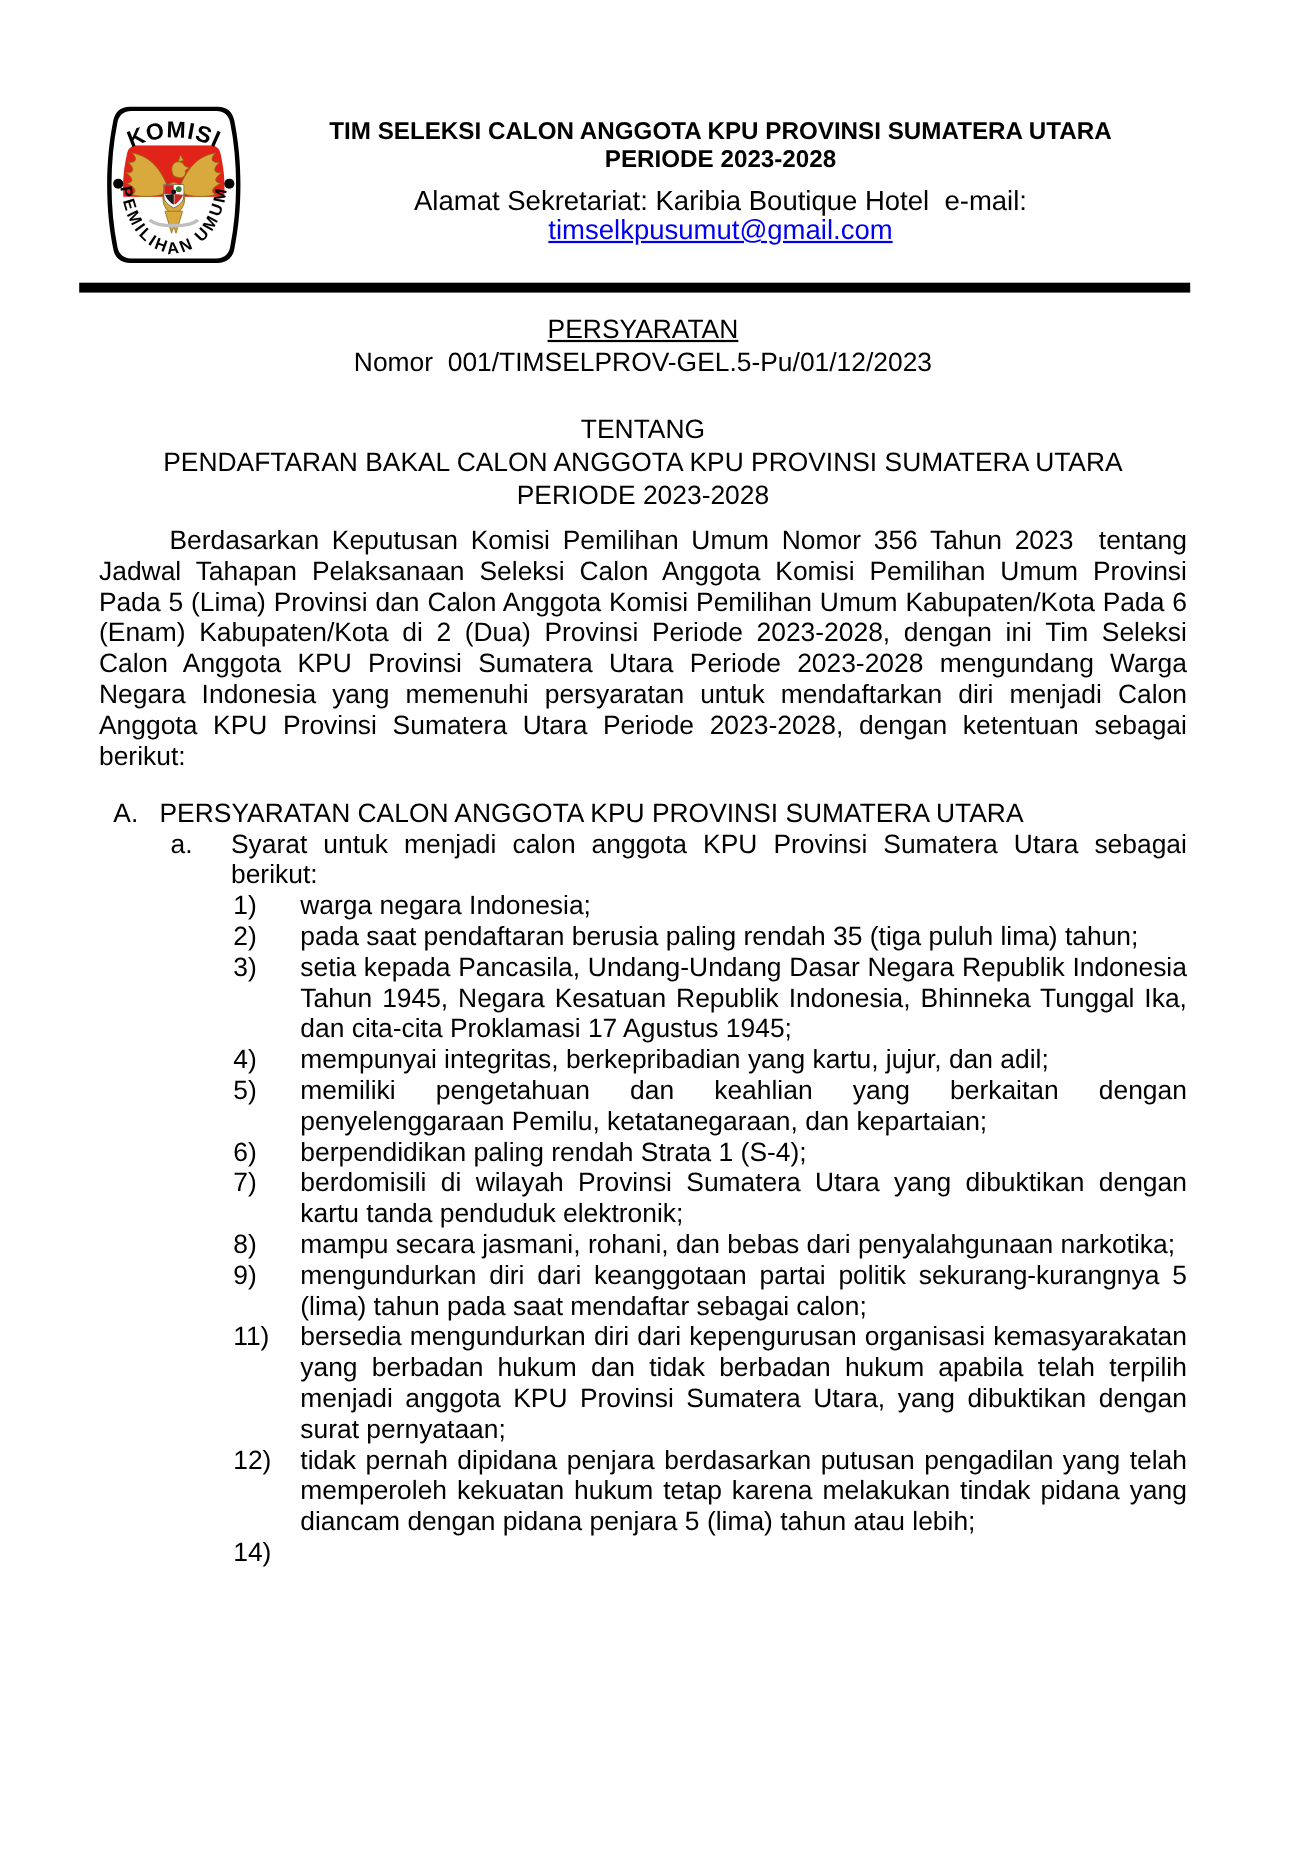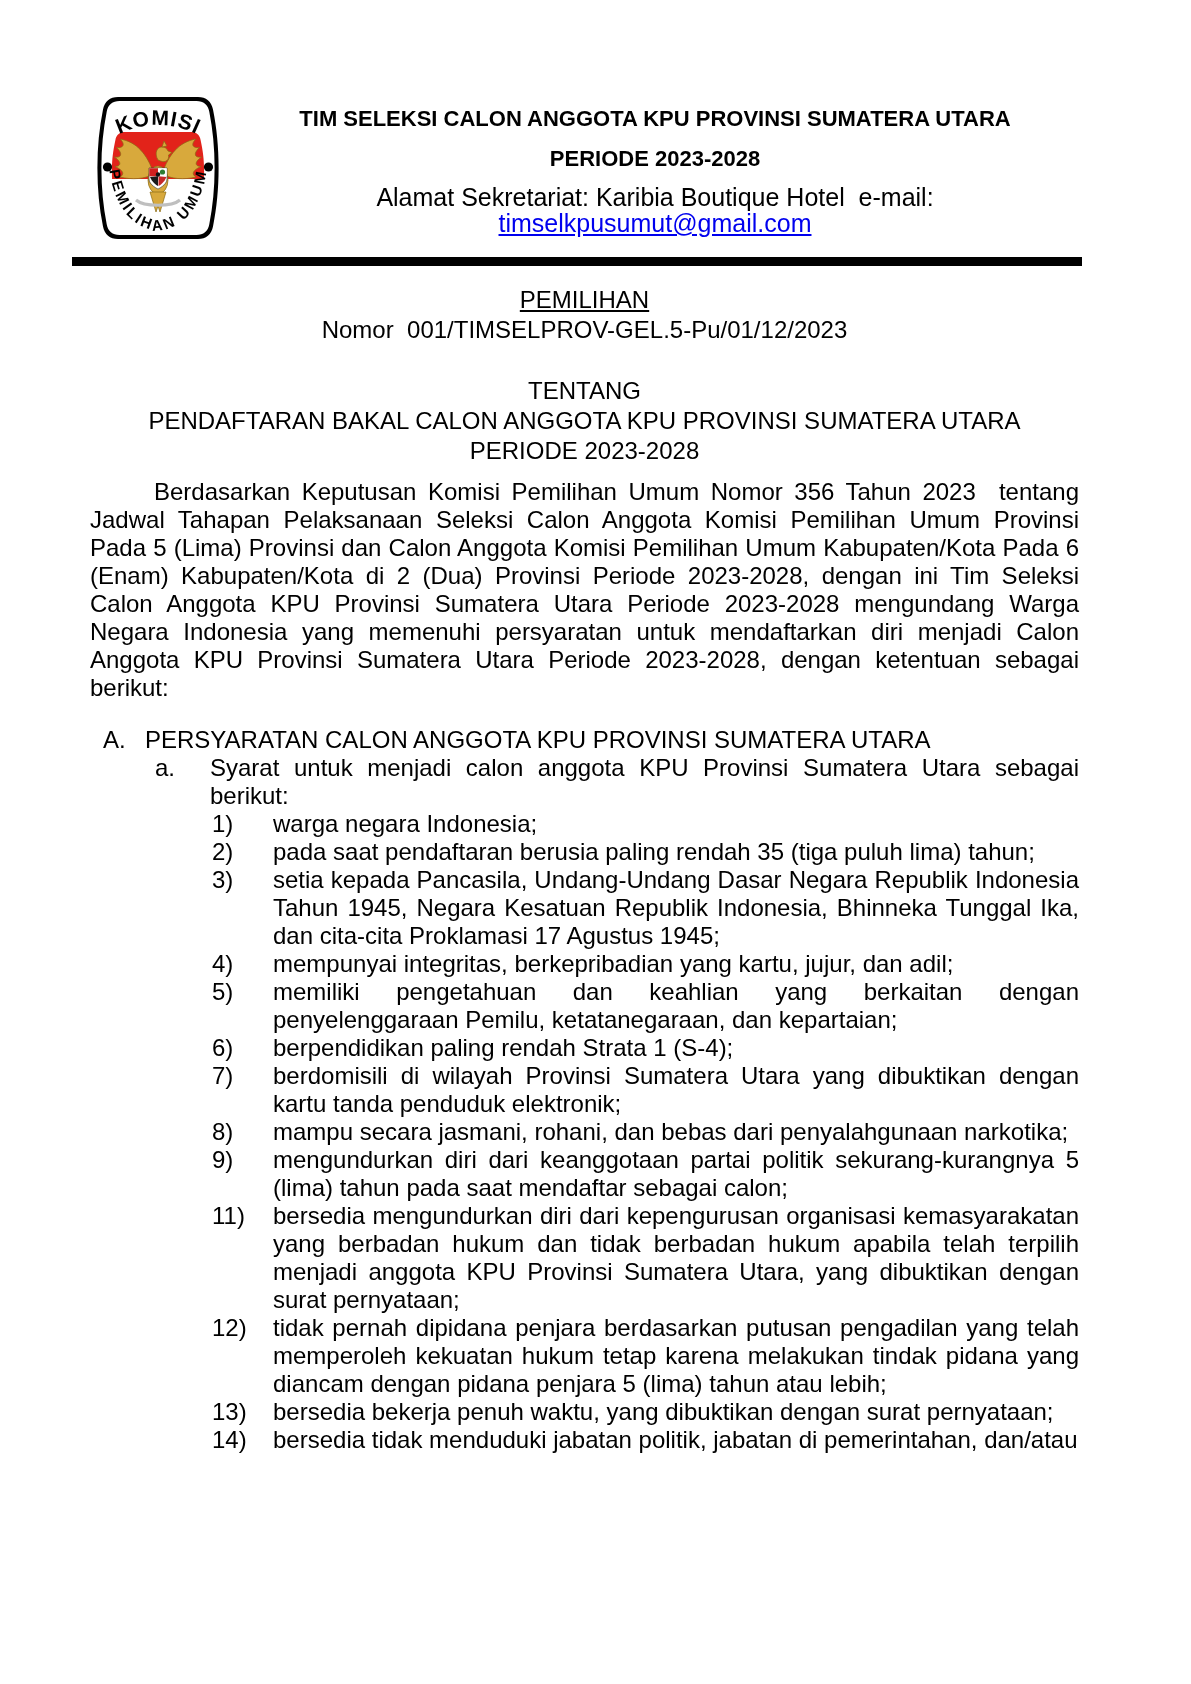--- a/index.html
+++ b/index.html
@@ -12,21 +12,21 @@
     overflow:hidden;
   }
 
   
   .logo-wrap { position:absolute; left:92px; top:94px; width:132px; height:148px; }
   .head-text {
     position:absolute; left:225px; top:106px; width:860px;
     text-align:center;
   }
   .head-line1, .head-line2 { font-size:22px; font-weight:bold; line-height:26px; }
-  .head-line1 { margin-bottom:14px; }
+  .head-line1 { }
   .head-line2 { margin-bottom:12px; }
   .head-line3 { font-size:25px; line-height:26px; white-space:pre-wrap; }
   .head-line3 a { color:#0000EE; text-decoration:underline; }
   .head-rule { position:absolute; left:72px; top:257px; width:1010px; height:9px; background:#000000; }
 
   
   .doc-body {
     position:absolute; left:90px; top:285px; width:989px;
     font-size:24px; line-height:28px;
   }
@@ -117,21 +117,21 @@
   <div class="head-text">
     <div class="head-line1">TIM SELEKSI CALON ANGGOTA KPU PROVINSI SUMATERA UTARA</div>
     <div class="head-line2">PERIODE 2023-2028</div>
     <div class="head-line3"><span>Alamat Sekretariat: Karibia Boutique Hotel&nbsp; e-mail:</span> <a href="#">timselkpusumut@gmail.com</a></div>
   </div>
 
   <div class="head-rule"></div>
 
   <div class="doc-body">
 
-    <div class="center t-underline lh30">PEMILIHAN</div>
+    <div class="center t-underline lh30">PERSYARATAN</div>
     <div class="center lh30 pre">Nomor&nbsp; 001/TIMSELPROV-GEL.5-Pu/01/12/2023</div>
 
     <div class="tentang-block">
       <div class="center lh30">TENTANG</div>
       <div class="center lh30">PENDAFTARAN BAKAL CALON ANGGOTA KPU PROVINSI SUMATERA UTARA</div>
       <div class="center lh30">PERIODE 2023-2028</div>
     </div>
 
     <p class="intro" style="margin:12px 0 0 0;">Berdasarkan Keputusan Komisi Pemilihan Umum Nomor 356 Tahun 2023&nbsp; tentang Jadwal Tahapan Pelaksanaan Seleksi Calon Anggota Komisi Pemilihan Umum Provinsi Pada 5 (Lima) Provinsi dan Calon Anggota Komisi Pemilihan Umum Kabupaten/Kota Pada 6 (Enam) Kabupaten/Kota di 2 (Dua) Provinsi Periode 2023-2028, dengan ini Tim Seleksi Calon Anggota KPU Provinsi Sumatera Utara Periode 2023-2028 mengundang Warga Negara Indonesia yang memenuhi persyaratan untuk mendaftarkan diri menjadi Calon Anggota KPU Provinsi Sumatera Utara Periode 2023-2028, dengan ketentuan sebagai berikut:</p>
 
@@ -195,25 +195,20 @@
   <div class="req-row">
     <span class="req-num">11)</span>
     <span class="req-text">bersedia mengundurkan diri dari kepengurusan organisasi kemasyarakatan yang berbadan hukum dan tidak berbadan hukum apabila telah terpilih menjadi anggota KPU Provinsi Sumatera Utara, yang dibuktikan dengan surat pernyataan;</span>
   </div>
 
   <div class="req-row">
     <span class="req-num">12)</span>
     <span class="req-text">tidak pernah dipidana penjara berdasarkan putusan pengadilan yang telah memperoleh kekuatan hukum tetap karena melakukan tindak pidana yang diancam dengan pidana penjara 5 (lima) tahun atau lebih;</span>
   </div>
 
-  <div class="req-row">
-    <span class="req-num">13)</span>
-    <span class="req-text">bersedia bekerja penuh waktu, yang dibuktikan dengan surat pernyataan;</span>
-  </div>
 
   <div class="req-row">
     <span class="req-num">14)</span>
-    <span class="req-text">bersedia tidak menduduki jabatan politik, jabatan di pemerintahan, dan/atau</span>
   </div>
 </div>
 
   </div>
 </div>
 
 </body></html>

